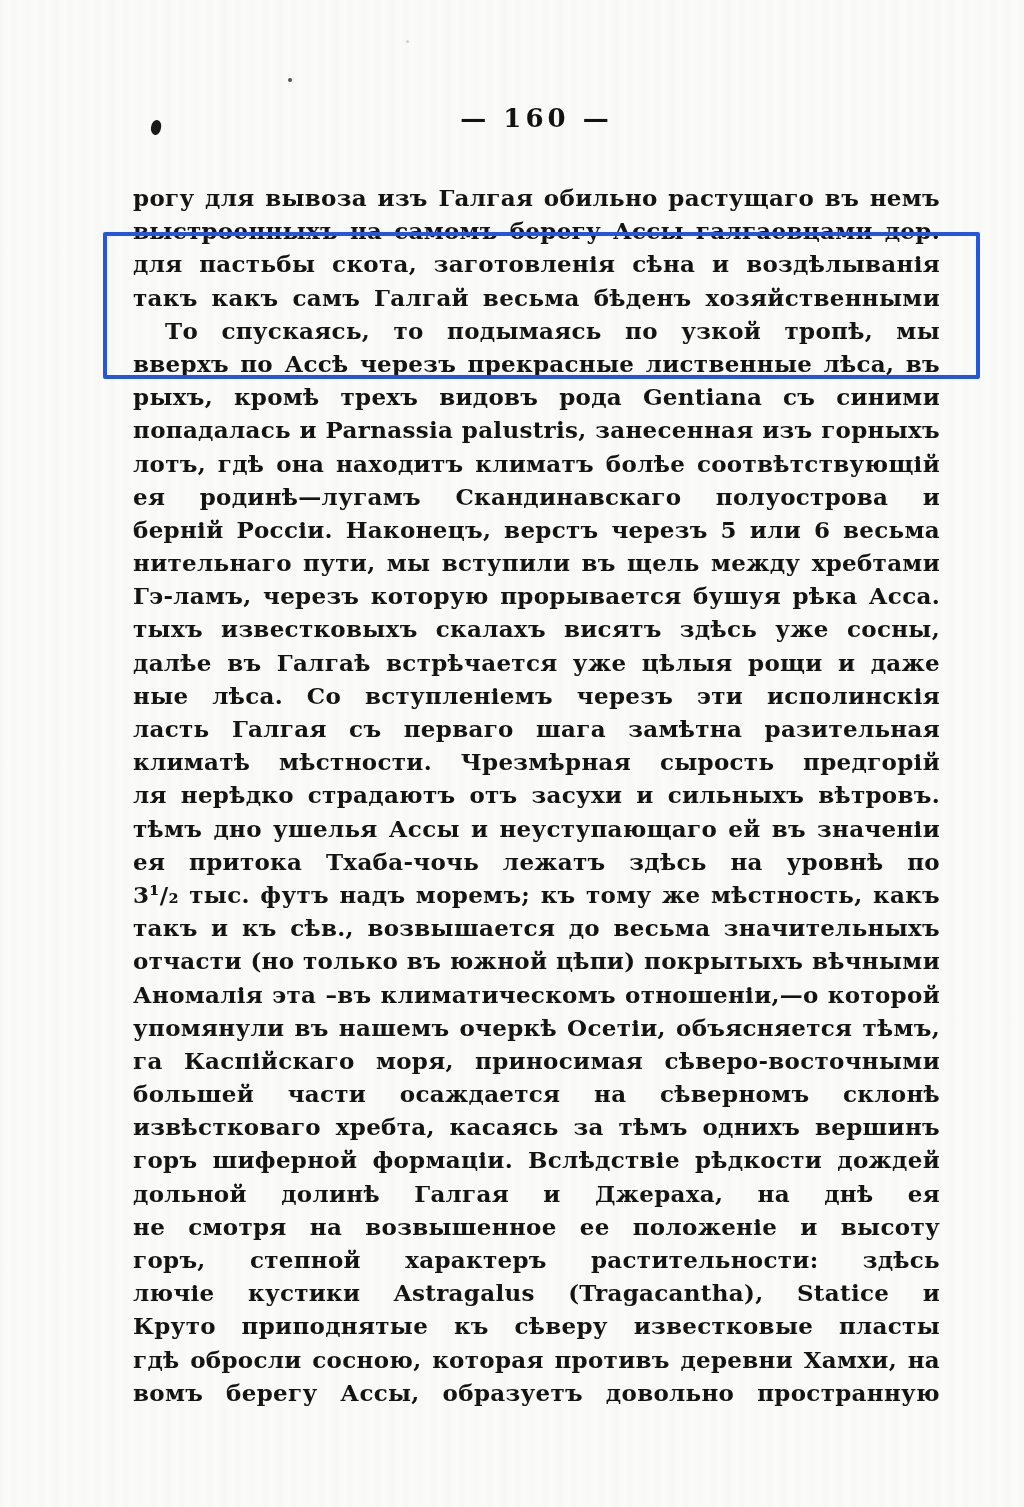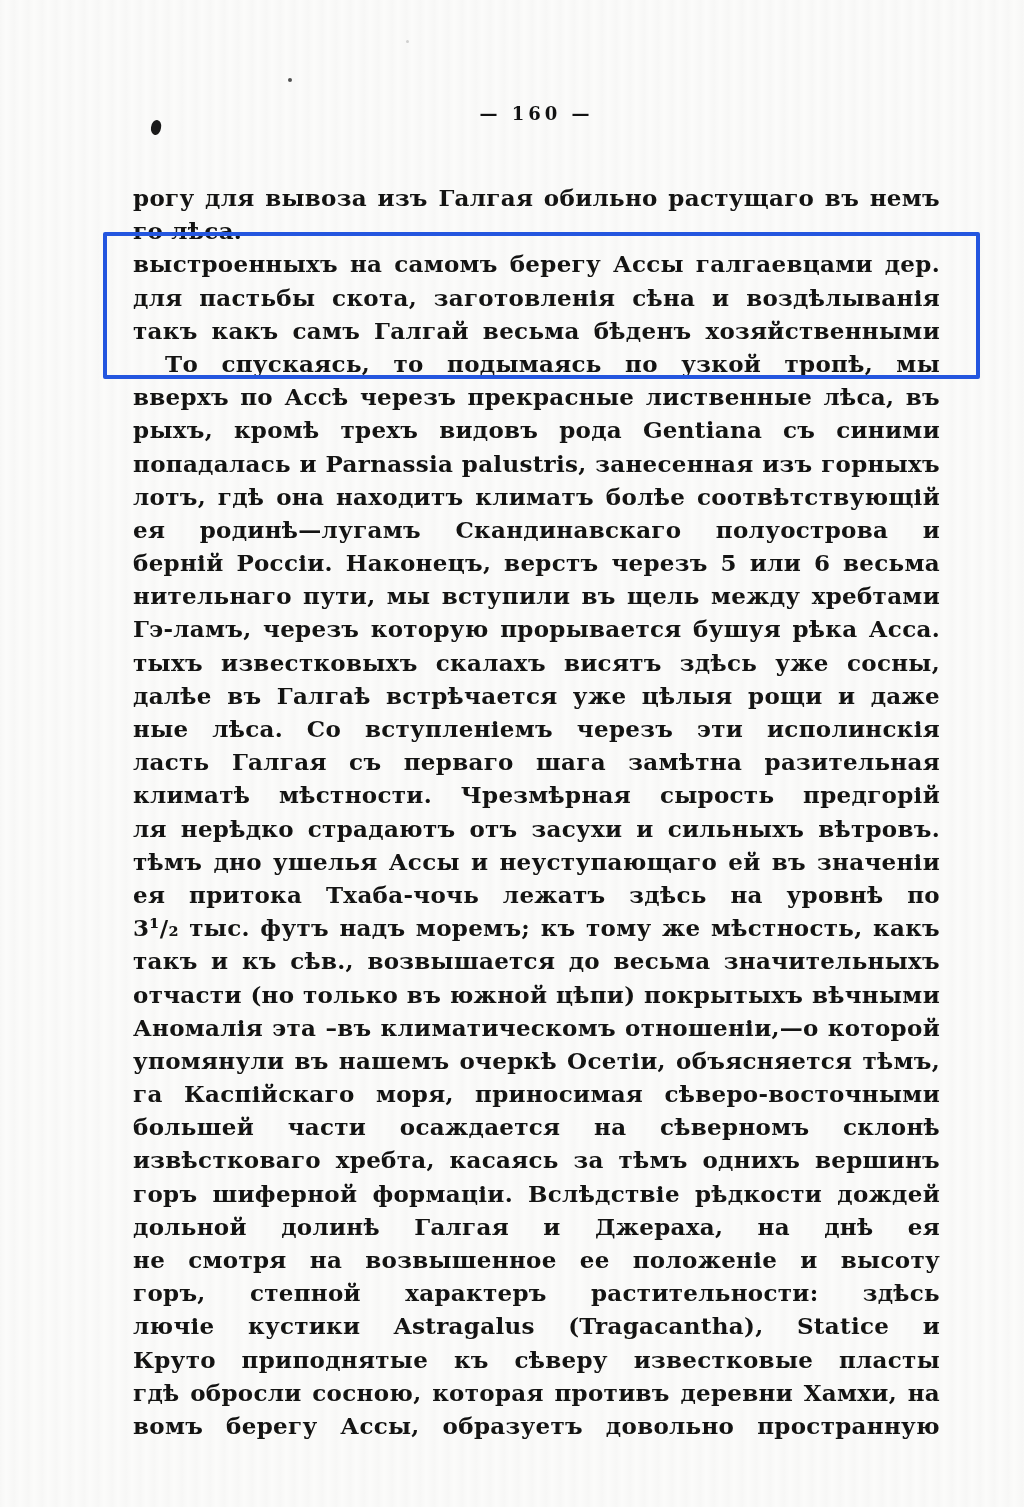--- a/index.html
+++ b/index.html
@@ -11,21 +11,21 @@
         rgba(0,0,0,0.015) 0px, rgba(0,0,0,0.0) 6px, rgba(0,0,0,0.015) 14px),
       #fbfbfa;
     font-family: "DejaVu Serif", "Liberation Serif", serif;
     color: #141413;
     overflow: hidden;
   }
   .page-header {
     position: absolute;
     left: 133px; top: 103px; width: 807px;
     text-align: center;
-    font-size: 18px;
+    font-size: 26px;
     font-weight: 700;
     letter-spacing: 4px;
     color: #121212;
   }
   .text-block {
     position: absolute;
     left: 133px; top: 181px; width: 807px;
   }
   .text-line {
     width: 807px;
@@ -64,21 +64,20 @@
 <body>
 
 <div class="ink-speck speck-a"></div>
 <div class="ink-speck speck-b"></div>
 <div class="ink-speck speck-c"></div>
 
 <div class="page-header">— 160 —</div>
 
 <div class="text-block">
   <div class="text-line" style="">рогу для вывоза изъ Галгая обильно растущаго въ немъ хвойна-</div>
-    <div class="text-line end" style="">го лѣса.</div>
     <div class="text-line" style="">выстроенныхъ на самомъ берегу Ассы галгаевцами дер. Хамхи</div>
     <div class="text-line" style="">для пастьбы скота, заготовленія сѣна и воздѣлыванія кукурузы,</div>
     <div class="text-line" style="">такъ какъ самъ Галгай весьма бѣденъ хозяйственными угодьями.</div>
     <div class="text-line indent" style="">То спускаясь, то подымаясь по узкой тропѣ, мы слѣдовали</div>
     <div class="text-line" style="">вверхъ по Ассѣ черезъ прекрасные лиственные лѣса, въ кото-</div>
     <div class="text-line" style="">рыхъ, кромѣ трехъ видовъ рода Gentiana съ синими цвѣтами,</div>
     <div class="text-line" style="">попадалась и Parnassia palustris, занесенная изъ горныхъ бо-</div>
     <div class="text-line" style="">лотъ, гдѣ она находитъ климатъ болѣе соотвѣтствующій сѣверной</div>
     <div class="text-line" style="">ея родинѣ—лугамъ Скандинавскаго полуострова и сѣверныхъ гу-</div>
     <div class="text-line" style="">берній Россіи. Наконецъ, верстъ черезъ 5 или 6 весьма затруд-</div>

